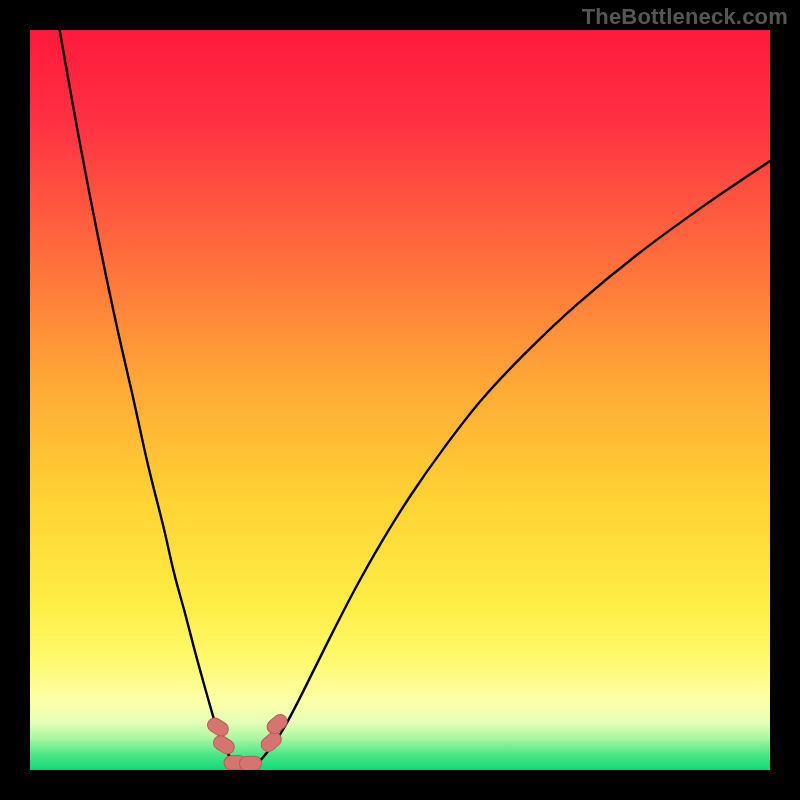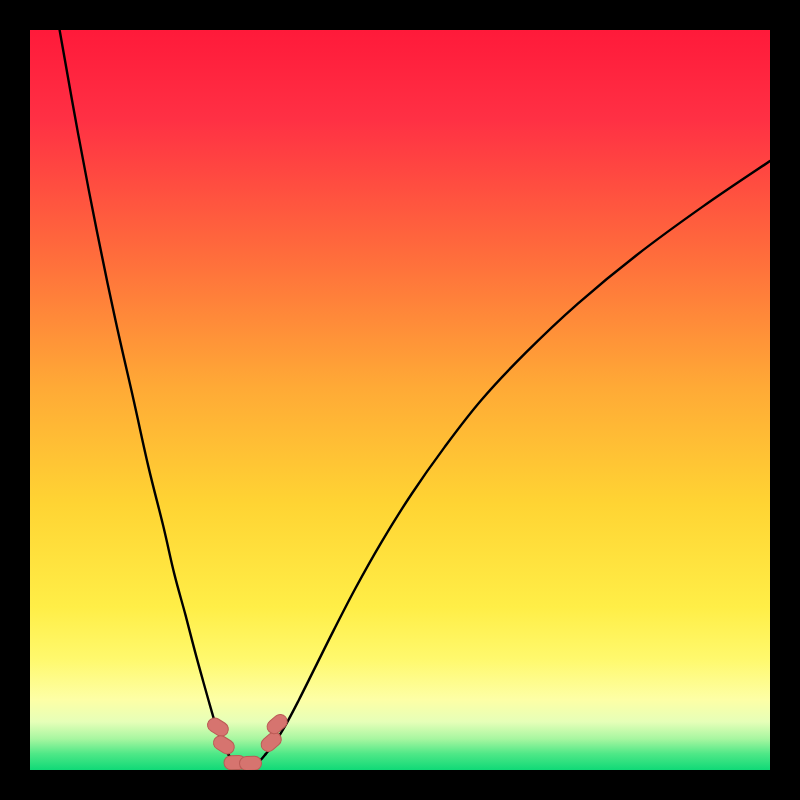--- a/index.html
+++ b/index.html
@@ -80,13 +80,14 @@
           <rect x="180.96" y="686.08" width="14" height="22" rx="7" fill="#d6746f" stroke="#bb5a55" stroke-width="1" transform="rotate(-58 187.96 697.08)"></rect>
           <rect x="186.88" y="703.84" width="14" height="22" rx="7" fill="#d6746f" stroke="#bb5a55" stroke-width="1" transform="rotate(-58 193.88 714.84)"></rect>
           <rect x="197.98" y="721.60" width="14" height="22" rx="7" fill="#d6746f" stroke="#bb5a55" stroke-width="1" transform="rotate(88 204.98 732.60)"></rect>
           <rect x="213.52" y="722.34" width="14" height="22" rx="7" fill="#d6746f" stroke="#bb5a55" stroke-width="1" transform="rotate(88 220.52 733.34)"></rect>
           <rect x="234.24" y="700.88" width="14" height="22" rx="7" fill="#d6746f" stroke="#bb5a55" stroke-width="1" transform="rotate(50 241.24 711.88)"></rect>
           <rect x="240.16" y="683.12" width="14" height="22" rx="7" fill="#d6746f" stroke="#bb5a55" stroke-width="1" transform="rotate(50 247.16 694.12)"></rect>
         </g>
     </svg>
 
   </div>
+  <div class="watermark">TheBottleneck.com</div>
 </div>
 
 </body></html>

